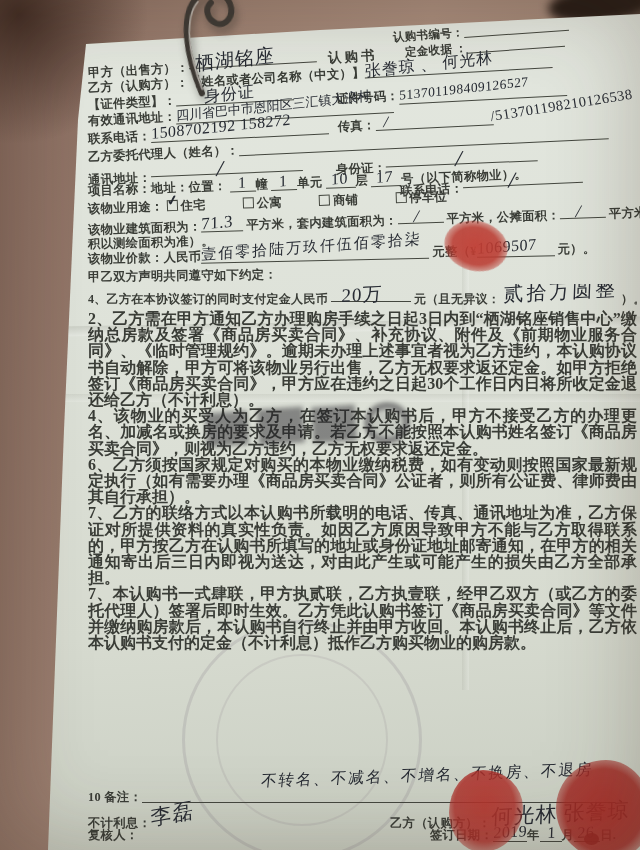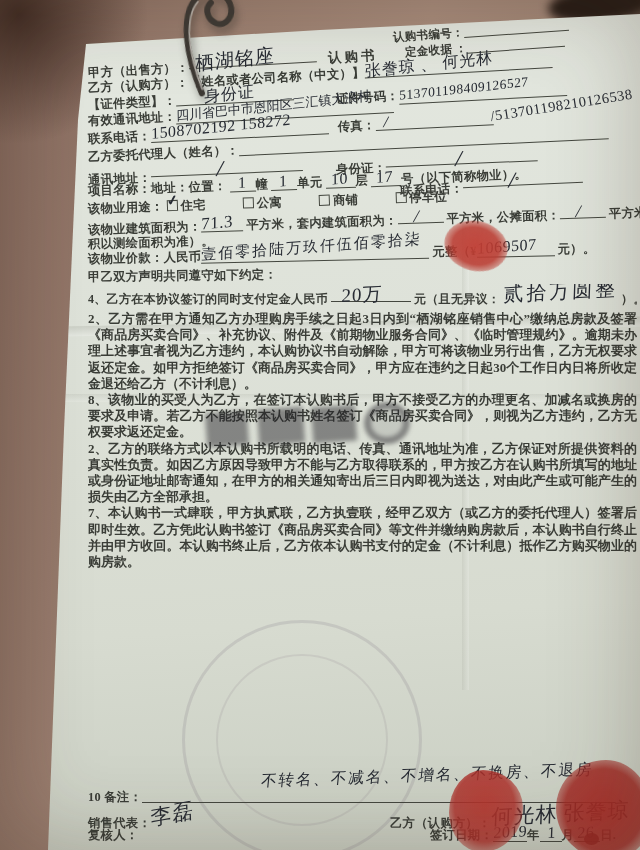--- a/index.html
+++ b/index.html
@@ -47,21 +47,21 @@
   .hw-num { letter-spacing:.5px; }
   .slash { font-family:cursive; font-weight:400; color:#272b33; font-size:17px;
     display:inline-block; transform:rotate(12deg); }
 
   .title { position:absolute; left:328px; top:48px; font-size:13.5px; letter-spacing:3px; transform:rotate(-3deg); }
 
   .chk { display:inline-block; width:11px; height:11px; border:1.4px solid #44473f; vertical-align:-1px; position:relative; margin-right:3px; }
   .chk .mark { position:absolute; left:-1px; top:-9px; font-size:14px; color:#272b33; font-family:cursive; transform:rotate(-8deg); }
 
   .clauses { position:absolute; left:88px; top:284px; width:549px; height:503px; overflow:hidden; }
-  .clause { margin:0; font-size:13px; line-height:16.2px; text-align:justify; text-justify:inter-ideograph; font-weight:700; color:#3a3d37; }
+  .clause { margin:0; font-size:16px; line-height:16.2px; text-align:justify; text-justify:inter-ideograph; font-weight:700; color:#3a3d37; }
   .c1line { font-size:12px; line-height:24px; white-space:nowrap; }
 
   .remark-row { position:absolute; left:88px; top:788px; width:548px; font-size:12.3px; white-space:nowrap; }
   .footer-row { position:absolute; left:88px; width:548px; font-size:12.3px; white-space:nowrap; }
 
   
   .stamp-price { position:absolute; left:444px; top:221px; width:64px; height:50px; border-radius:50%;
     transform:rotate(14deg); filter:blur(.4px);
     background:radial-gradient(ellipse at 50% 50%, rgba(192,62,52,.95) 0%, rgba(186,58,48,.88) 52%, rgba(186,58,48,.30) 76%, rgba(186,58,48,0) 92%); }
   .fp1 { position:absolute; left:449px; top:770px; width:74px; height:82px;
@@ -184,31 +184,32 @@
 
       <div class="clauses">
         <div class="c1line">
           <span class="lbl">4、乙方在本协议签订的同时支付定金人民币</span>
           <span class="u" style="width:80px;"><span class="hw" style="font-size:19px; position:relative; top:-3px; left:10px;">20万</span></span>
           <span class="lbl">元（且无异议：</span>
           <span class="hw" style="font-size:20px; letter-spacing:3px; position:relative; top:-2px;">贰拾万圆整</span>
           <span class="lbl">）。</span>
         </div>
         <p class="clause">2、乙方需在甲方通知乙方办理购房手续之日起3日内到“栖湖铭座销售中心”缴纳总房款及签署《商品房买卖合同》、补充协议、附件及《前期物业服务合同》、《临时管理规约》。逾期未办理上述事宜者视为乙方违约，本认购协议书自动解除，甲方可将该物业另行出售，乙方无权要求返还定金。如甲方拒绝签订《商品房买卖合同》，甲方应在违约之日起30个工作日内日将所收定金退还给乙方（不计利息）。</p>
-        <p class="clause">8、该物业的买受人为乙方，在签订本认购书后，甲方不接受乙方的办理更名、加减名或换房的要求及申请。若乙方不能按照本认购书姓名签订《商品房买卖合同》，则视为乙方违约，乙方无权要求返还定金。</p>
-        <p class="clause">2、乙方的联络方式以本认购书所载明的电话、传真、通讯地址为准，乙方保证对所提供资料的真实性负责。如因乙方原因导致甲方不能与乙方取得联系的，甲方按乙方在认购书所填写的地址或身份证地址邮寄通知，在甲方的相关通知寄出后三日内即视为送达，对由此产生或可能产生的损失由乙方全部承担。</p>
+        <p class="clause">4、该物业的买受人为乙方，在签订本认购书后，甲方不接受乙方的办理更名、加减名或换房的要求及申请。若乙方不能按照本认购书姓名签订《商品房买卖合同》，则视为乙方违约，乙方无权要求返还定金。</p>
+        <p class="clause">6、乙方须按国家规定对购买的本物业缴纳税费，如有变动则按照国家最新规定执行（如有需要办理《商品房买卖合同》公证者，则所有公证费、律师费由其自行承担）。</p>
+        <p class="clause">7、乙方的联络方式以本认购书所载明的电话、传真、通讯地址为准，乙方保证对所提供资料的真实性负责。如因乙方原因导致甲方不能与乙方取得联系的，甲方按乙方在认购书所填写的地址或身份证地址邮寄通知，在甲方的相关通知寄出后三日内即视为送达，对由此产生或可能产生的损失由乙方全部承担。</p>
         <p class="clause">7、本认购书一式肆联，甲方执贰联，乙方执壹联，经甲乙双方（或乙方的委托代理人）签署后即时生效。乙方凭此认购书签订《商品房买卖合同》等文件并缴纳购房款后，本认购书自行终止并由甲方收回。本认购书终止后，乙方依本认购书支付的定金（不计利息）抵作乙方购买物业的购房款。</p>
       </div>
 
       <div class="remark-row">
         <span class="lbl">10 备注：</span><span class="u" style="width:470px;"><span class="hw" style="font-size:15.5px; letter-spacing:2px; position:absolute; left:118px; top:-17px; transform:rotate(-2deg) skewX(-8deg);">不转名、不减名、不增名、不换房、不退房</span></span>
       </div>
 
       <div class="footer-row" style="top:806px;">
-        <span class="lbl">销售代表：</span><span class="hw" style="font-size:21px; transform:rotate(-10deg) skewX(-8deg); position:relative; top:-2px;">李磊</span>
+        <span class="lbl">不计利息：</span><span class="hw" style="font-size:21px; transform:rotate(-10deg) skewX(-8deg); position:relative; top:-2px;">李磊</span>
         <span class="abs" style="left:302px; top:0;"><span class="lbl">乙方（认购方）：</span><span class="hw" style="font-size:21px; position:relative; top:-3px;">何光林  张誊琼</span></span>
       </div>
       <div class="footer-row" style="top:827px;">
         <span class="lbl">复核人：</span>
         <span class="abs" style="left:342px; top:0;">
           <span class="lbl">签订日期：</span><span class="u" style="width:34px;"><span class="hw hw-num" style="font-size:16px; position:relative; top:-3px;">2019</span></span><span class="lbl">年</span><span class="u" style="width:22px;"><span class="hw hw-num" style="font-size:16px; position:relative; top:-3px; left:7px;">1</span></span><span class="lbl">月</span><span class="u" style="width:26px;"><span class="hw hw-num" style="font-size:16px; position:relative; top:-3px; left:3px;">26</span></span><span class="lbl">日.</span>
         </span>
       </div>
       <div class="footer-row" style="top:844px;">
         <span class="lbl"></span>

